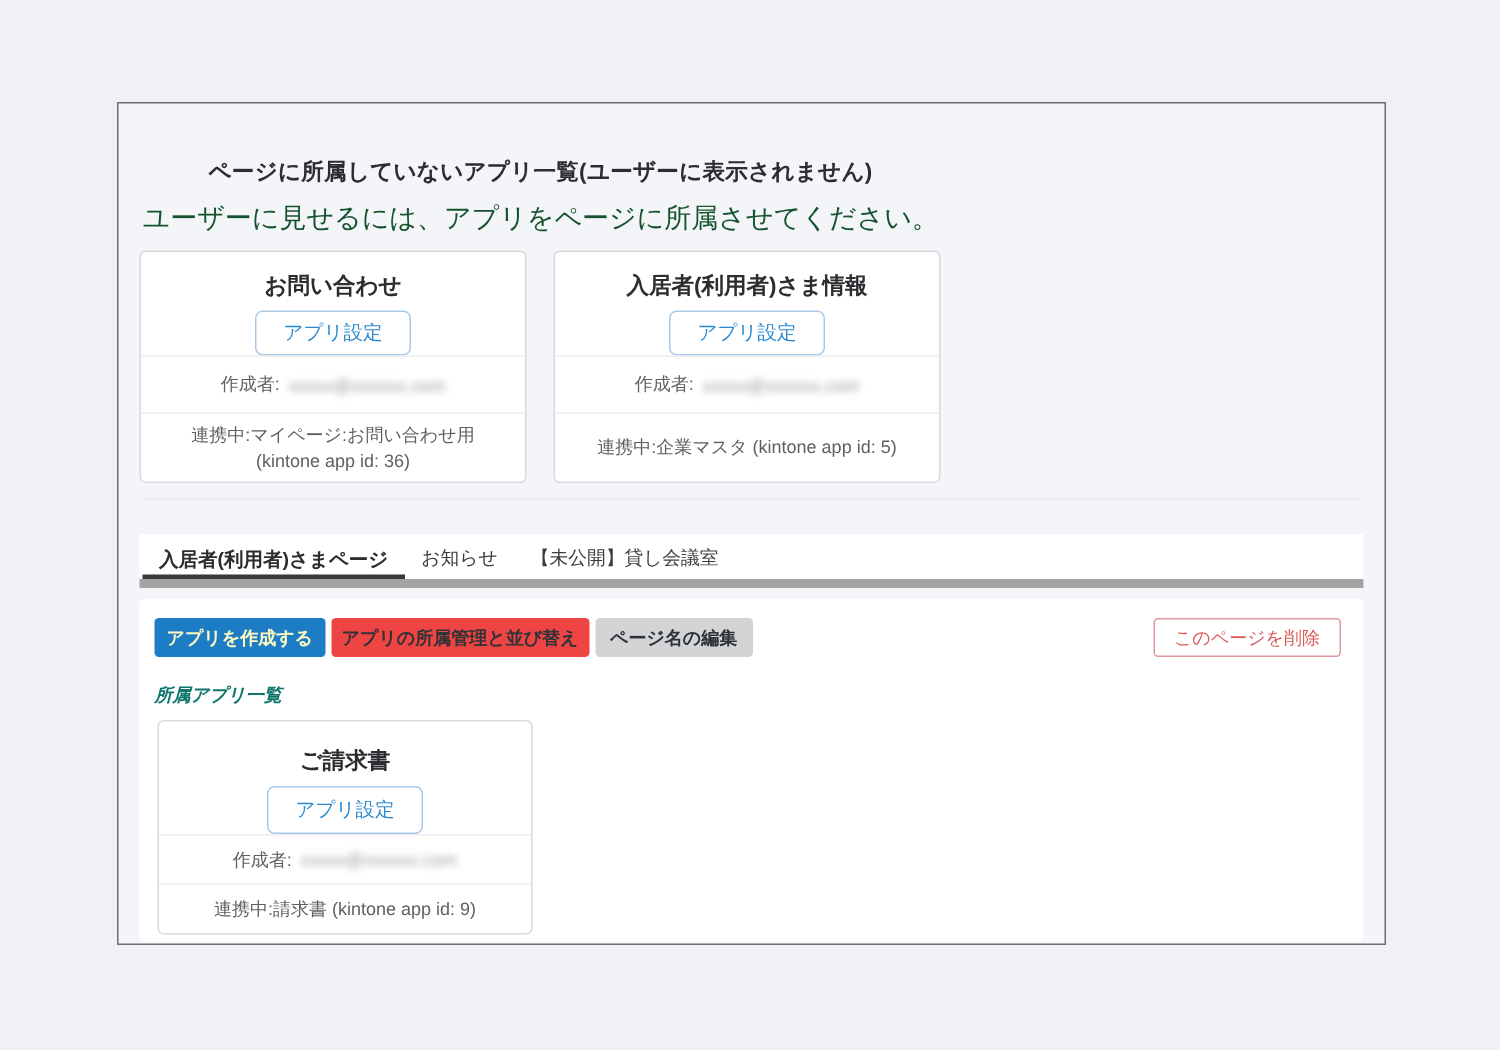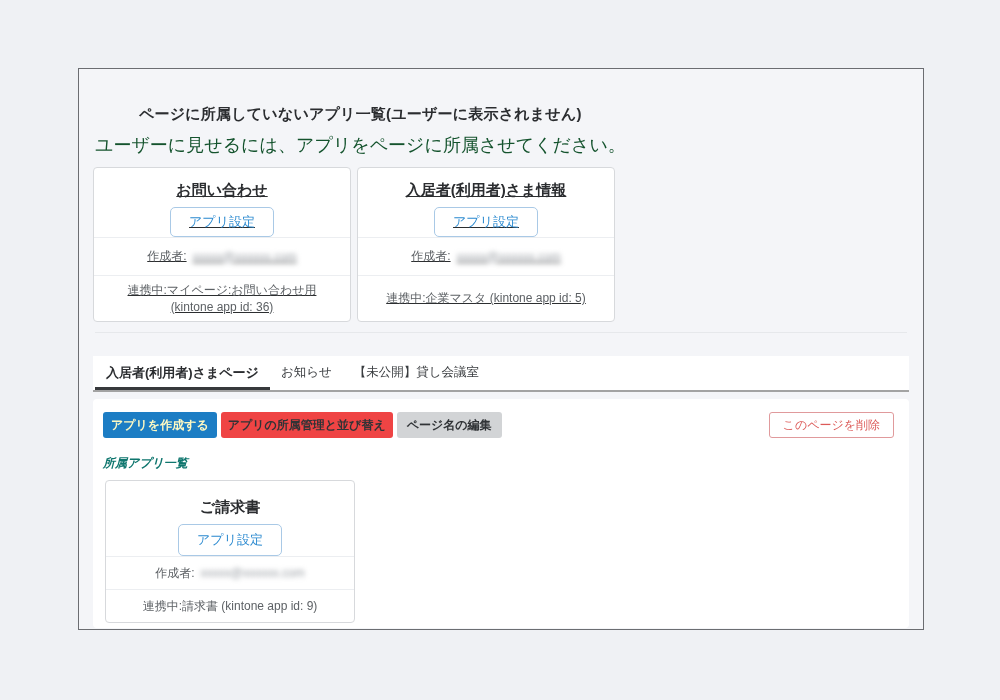--- a/index.html
+++ b/index.html
@@ -17,21 +17,21 @@
   .section-title{
     position:absolute;left:16px;top:36px;
     font-size:15px;font-weight:bold;color:#2b2d30;letter-spacing:.2px;margin-left:44px;
   }
   .section-sub{
     position:absolute;left:16px;top:64px;
     font-size:18px;color:#14532d;
   }
   .cards-row{
     position:absolute;left:14px;top:98px;
-    display:flex;gap:6px;align-items:center;text-decoration:underline;
+    display:flex;gap:18px;align-items:center;
   }
   .app-card{
     width:258px;height:155px;box-sizing:border-box;
     background:#fff;border:1px solid #d7d9dc;border-radius:4px;
     display:flex;flex-direction:column;
   }
   .card-head{
     height:69px;box-sizing:border-box;padding-top:13px;
     display:flex;flex-direction:column;align-items:center;
   }
@@ -55,21 +55,21 @@
   .meta-row.row2{flex:1;line-height:17px;}
   .redacted{
     filter:blur(2.5px);color:#989da3;margin-left:6px;user-select:none;
   }
   .hr-divider{
     position:absolute;left:16px;top:263px;width:812px;height:1px;
     background:#e6e8eb;
   }
   .tabbar{
     position:absolute;left:14px;top:287px;width:816px;height:36px;
-    background:#fff;border-bottom:2px solid #a3a3a3;box-sizing:border-box;
+    background:#fff;border-bottom:6px solid #a3a3a3;box-sizing:border-box;
     display:flex;align-items:stretch;padding-left:2px;
   }
   .tab{
     padding:0 11px;line-height:33px;font-size:12.5px;color:#3a3d40;
     border-bottom:3px solid transparent;box-sizing:border-box;
     cursor:pointer;white-space:nowrap;
   }
   .tab.active{
     font-size:13px;font-weight:bold;color:#2b2d30;
     border-bottom-color:#37393c;

